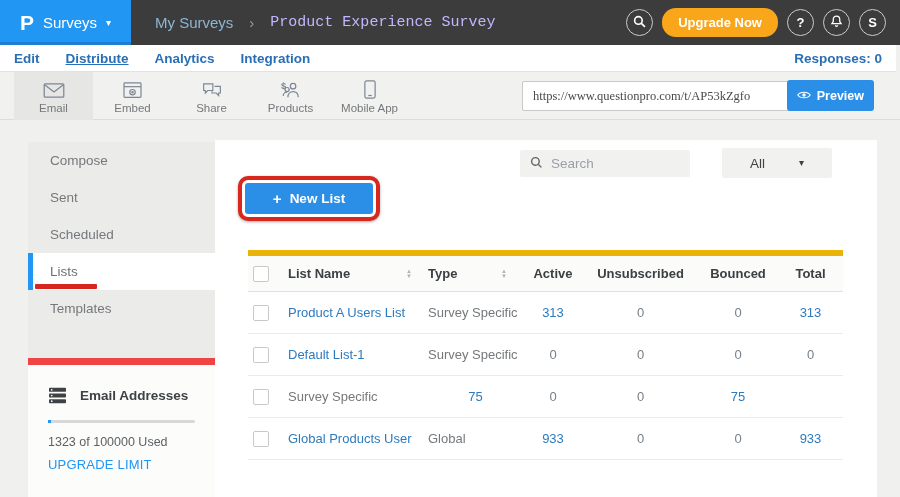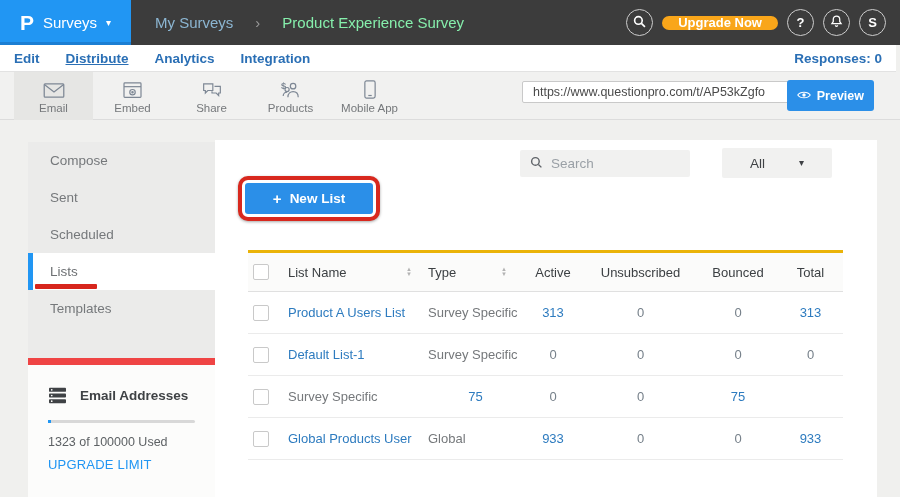--- a/index.html
+++ b/index.html
@@ -5,42 +5,42 @@
   * { margin:0; padding:0; box-sizing:border-box; }
   body { font-family:"Liberation Sans", sans-serif; background:#fff; }
   .app { position:relative; width:900px; height:497px; overflow:hidden; background:#f0f0ee; }
 
   
   .topbar { position:absolute; top:0; left:0; right:0; height:45px; background:#3c3c3c; display:flex; align-items:center; z-index:5; }
   .logo-box { width:131px; height:45px; background:#2196f3; box-shadow:inset 0 -3px 0 #1b7ed3; display:flex; align-items:center; justify-content:center; gap:9px; color:#fff; cursor:pointer; }
   .logo-p { font-size:21px; font-weight:bold; line-height:1; }
   .logo-label { font-size:15px; }
   .caret-sm { font-size:10px; line-height:1; }
-  .breadcrumb { margin-left:24px; font-size:15px; display:flex; gap:22px; align-items:center; }
+  .breadcrumb { margin-left:24px; font-size:15px; display:flex; gap:16px; align-items:center; }
   .bc-parent { color:#8cb6d2; cursor:pointer; }
   .bc-sep { color:#9a9a9a; font-size:15px; }
-  .bc-current { color:#86efac; }
+  .bc-current { color:#c4b5fd;font-family:Liberation Mono, monospace; }
   .topbar-right { margin-left:auto; display:flex; align-items:center; gap:9px; padding-right:14px; }
   .circle-btn { width:27px; height:27px; border:1px solid #cdcdcd; border-radius:50%; display:flex; align-items:center; justify-content:center; color:#fff; font-size:13px; font-weight:bold; cursor:pointer; background:transparent; }
-  .upgrade-btn { height:14px; border-radius:14px; background:#f9a61a; color:#fff; font-weight:bold; font-size:13px; padding:0 16px; display:flex; align-items:center; border:none; cursor:pointer; font-family:inherit; }
+  .upgrade-btn { height:29px; border-radius:14px; background:#f9a61a; color:#fff; font-weight:bold; font-size:13px; padding:0 16px; display:flex; align-items:center; border:none; cursor:pointer; font-family:inherit; }
 
   
   .navbar { position:absolute; top:45px; left:0; right:4px; height:27px; background:#fff; border-bottom:1px solid #e2e2e2; display:flex; align-items:center; padding:0 14px; gap:26px; font-size:13.5px; font-weight:bold; color:#2a6fb5; z-index:4; }
   .nav-tab { cursor:pointer; }
   .nav-tab.active { text-decoration:underline; }
   .responses { margin-left:auto; }
 
   
   .toolbar { position:absolute; top:72px; left:0; right:0; height:48px; background:#f1f1f0; border-bottom:1px solid #dcdcdc; z-index:3; }
   .channels { position:absolute; left:14px; top:0; height:48px; display:flex; }
   .channel { width:79px; height:48px; display:flex; flex-direction:column; align-items:center; justify-content:center; gap:3px; color:#75787b; cursor:pointer; }
   .channel.active { background:#e6e6e4; }
   .cicon { color:#7d8794; height:20px; display:flex; align-items:flex-end; }
   .channel-label { font-size:11.5px; }
-  .url-group { position:absolute; left:522px; top:9px; width:305px; height:22px; }
+  .url-group { position:absolute; left:522px; top:9px; width:305px; height:30px;font-family:Liberation Serif, serif; }
   .url-input { width:100%; height:100%; border:1px solid #c9c9c9; border-radius:2px; background:#fff; font-size:12.5px; color:#4a4a4a; padding:0 32px 0 10px; font-family:inherit; }
   .pencil { position:absolute; right:9px; top:5px; font-size:15px; color:#555; cursor:pointer; }
   .preview-btn { position:absolute; right:26px; top:8px; height:31px; padding:0 10px; background:#2b8fe8; color:#fff; border:none; border-radius:3px; font-size:12.5px; font-weight:bold; display:flex; align-items:center; gap:6px; cursor:pointer; font-family:inherit; }
 
   
   .page { position:absolute; top:121px; left:0; right:0; bottom:0; background:#f0f0ee; }
 
   
   .sidebar { position:absolute; left:28px; top:21px; width:187px; bottom:0; background:#ebebea; }
   .side-item { height:37px; display:flex; align-items:center; padding-left:22px; font-size:13.5px; color:#75787b; cursor:pointer; position:relative; }
@@ -63,21 +63,21 @@
   .filter-dd { position:absolute; left:507px; top:8px; width:110px; height:30px; background:#f1f1f0; display:flex; align-items:center; justify-content:space-between; padding:0 28px; font-size:13.5px; color:#3f4245; border-radius:2px; cursor:pointer; }
   .filter-dd .caret-sm { color:#3f4245; }
 
   .annotation { position:absolute; left:23px; top:36px; border:4px solid #d8281e; border-radius:10px; padding:3px; background:#fff; box-shadow:0 1px 3px rgba(0,0,0,0.35); }
   .new-list-btn { width:128px; height:31px; background:#2b8fe8; color:#fff; border:none; border-radius:3px; font-size:13.5px; font-weight:bold; display:flex; align-items:center; justify-content:center; gap:8px; cursor:pointer; font-family:inherit; }
   .plus-glyph { font-size:15px; font-weight:bold; line-height:1; }
 
   
   .table { position:absolute; left:33px; top:110px; right:34px; }
   .thead, .trow { display:grid; grid-template-columns:40px 140px 95px 60px 115px 80px 65px; height:42px; align-items:center; }
-  .thead { background:#fbfbfa; border-top:3px solid #eab308; border-bottom:1px solid #e0e0e0; font-weight:normal; font-size:13px; color:#3c4043; }
+  .thead { background:#fbfbfa; border-top:6px solid #eab308; border-bottom:1px solid #e0e0e0; font-weight:bold; font-size:13px; color:#3c4043; }
   .trow { border-bottom:1px solid #ebebeb; font-size:13px; }
   .cb-cell { padding-left:5px; }
   .checkbox { width:16px; height:16px; border:1px solid #c9c9c9; border-radius:2px; background:#fff; cursor:pointer; }
   .th-sortable { display:flex; align-items:center; justify-content:space-between; padding-right:16px; cursor:pointer; }
   .sort-icon { display:flex; flex-direction:column; color:#b3b3b3; font-size:6px; line-height:5px; }
   .th-num, .cell-num { text-align:center; }
   .cell-name { color:#2d7bbf; cursor:pointer; }
   .cell-type { color:#75787b; }
   .cell-num { color:#2d7bbf; }
   .cell-num.muted { color:#76808a; }

